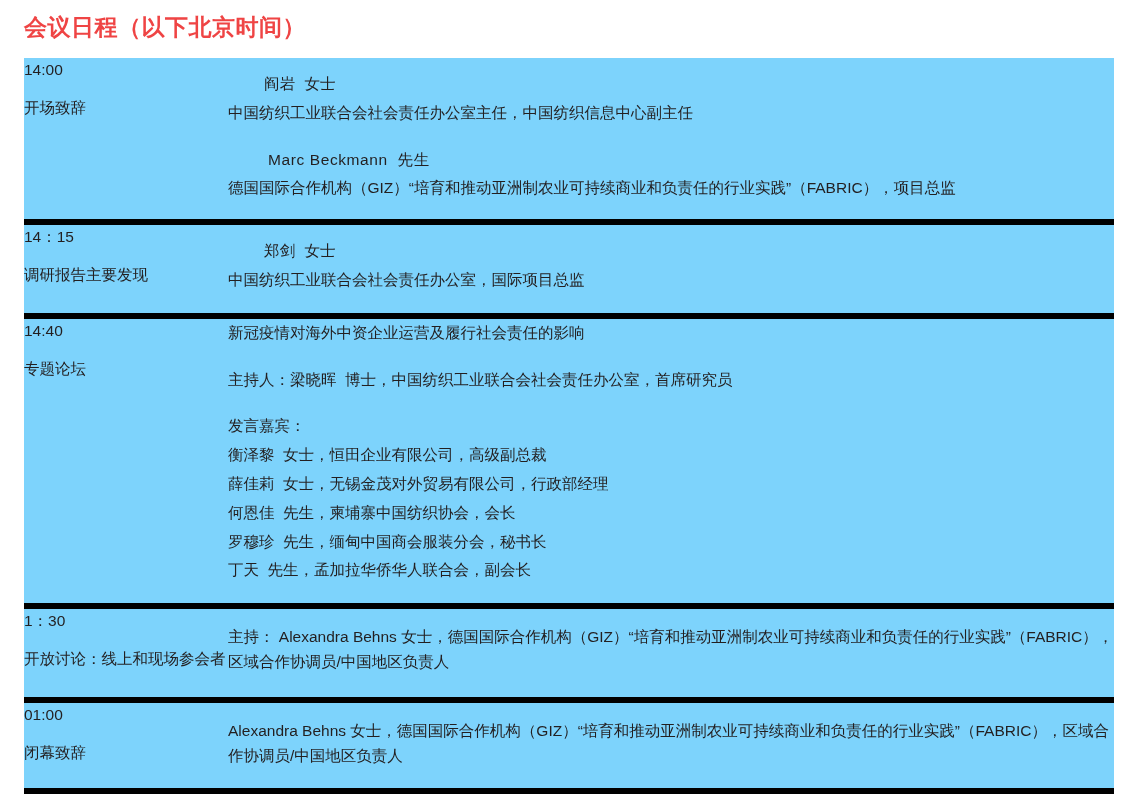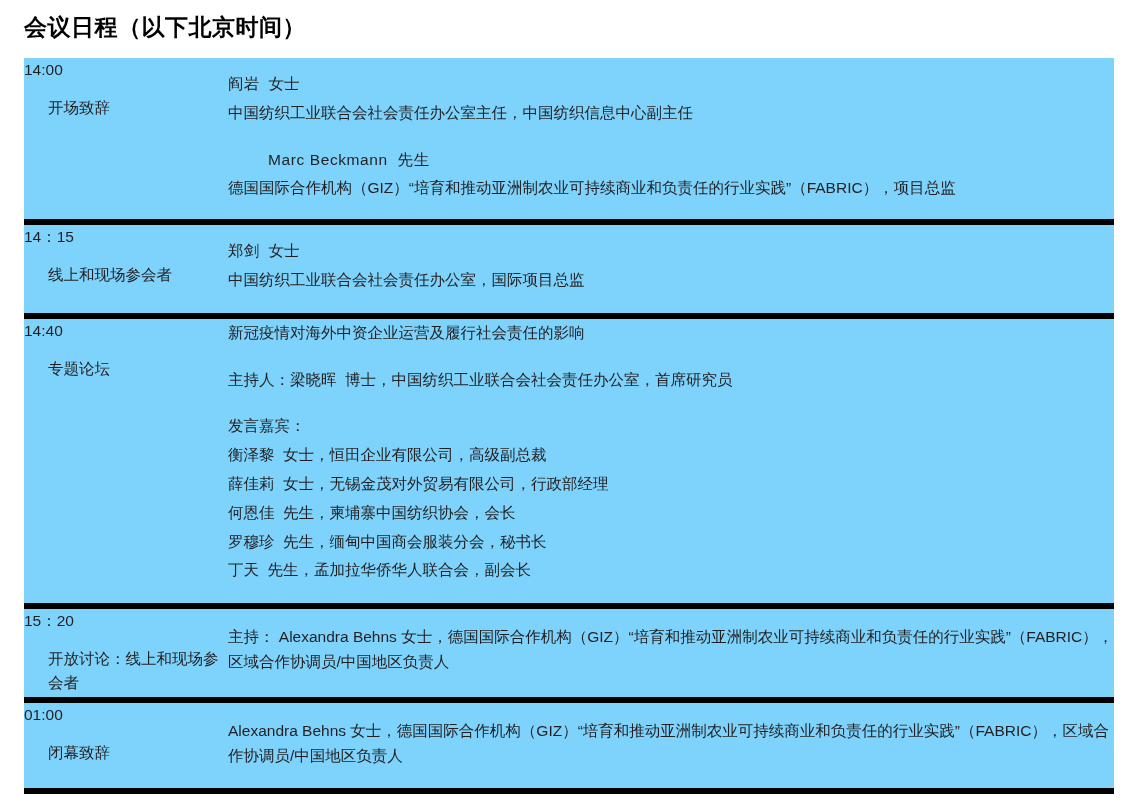--- a/index.html
+++ b/index.html
@@ -19,21 +19,21 @@
     width: 1136px;
     height: 805px;
     box-sizing: border-box;
   }
   .page-title {
     position: absolute;
     left: 24px;
     top: 12px;
     font-size: 23px;
     font-weight: bold;
-    color: #000000;
+    color: #ef4444;
     letter-spacing: 0.5px;
     white-space: nowrap;
   }
   .agenda {
     position: absolute;
     left: 24px;
     top: 58px;
     width: 1090px;
     border-collapse: collapse;
     table-layout: fixed;
@@ -60,38 +60,38 @@
     line-height: 1.55;
     color: #231f20;
     white-space: pre;
   }
   .topic {
     font-size: 15.5px;
     line-height: 1.55;
     color: #231f20;
     margin-top: 14px;
     white-space: pre-wrap;
-    margin-left: 24px;
   }
   .line {
     font-size: 15.5px;
     line-height: 1.6;
     color: #231f20;
     white-space: pre-wrap;
   }
   .line + .line {
     margin-top: 4px;
   }
   .line.gap-lg {
     margin-top: 22px;
   }
   .line.gap-md {
   }
   .line.name {
     letter-spacing: 0.2px;
+    margin-left: 36px;
   }
   .line.mono-ish {
     letter-spacing: 0.6px;
     margin-left: 40px;
   }
   .row-1 .cell-body { padding-top: 14px; padding-bottom: 18px; }
   .row-2 .cell-body { padding-top: 14px; padding-bottom: 20px; }
   .row-3 .cell-body { padding-top: 2px; padding-bottom: 20px; }
   .row-4 .cell-body { padding-top: 16px; padding-bottom: 22px; }
   .row-5 .cell-body { padding-top: 16px; padding-bottom: 20px; }
@@ -114,21 +114,21 @@
           <div class="line name">阎岩  女士</div>
           <div class="line gap-md">中国纺织工业联合会社会责任办公室主任，中国纺织信息中心副主任</div>
           <div class="line gap-lg mono-ish">Marc Beckmann  先生</div>
           <div class="line gap-md">德国国际合作机构（GIZ）“培育和推动亚洲制农业可持续商业和负责任的行业实践”（FABRIC），项目总监</div>
         </td>
       </tr>
 
       <tr class="row row-2">
         <td class="cell-time">
           <div class="time">14：15</div>
-          <div class="topic">线上和现场参会者</div>
+          <div class="topic">调研报告主要发现</div>
         </td>
         <td class="cell-body">
           <div class="line name">郑剑  女士</div>
           <div class="line gap-md">中国纺织工业联合会社会责任办公室，国际项目总监</div>
         </td>
       </tr>
 
       <tr class="row row-3">
         <td class="cell-time">
           <div class="time">14:40</div>
@@ -141,21 +141,21 @@
           <div class="line">衡泽黎  女士，恒田企业有限公司，高级副总裁</div>
           <div class="line">薛佳莉  女士，无锡金茂对外贸易有限公司，行政部经理</div>
           <div class="line">何恩佳  先生，柬埔寨中国纺织协会，会长</div>
           <div class="line">罗穆珍  先生，缅甸中国商会服装分会，秘书长</div>
           <div class="line">丁天  先生，孟加拉华侨华人联合会，副会长</div>
         </td>
       </tr>
 
       <tr class="row row-4">
         <td class="cell-time">
-          <div class="time">15：20</div>
+          <div class="time">1：30</div>
           <div class="topic">开放讨论：线上和现场参会者</div>
         </td>
         <td class="cell-body">
           <div class="line">主持： Alexandra Behns 女士，德国国际合作机构（GIZ）“培育和推动亚洲制农业可持续商业和负责任的行业实践”（FABRIC），区域合作协调员/中国地区负责人</div>
         </td>
       </tr>
 
       <tr class="row row-5">
         <td class="cell-time">
           <div class="time">01:00</div>

